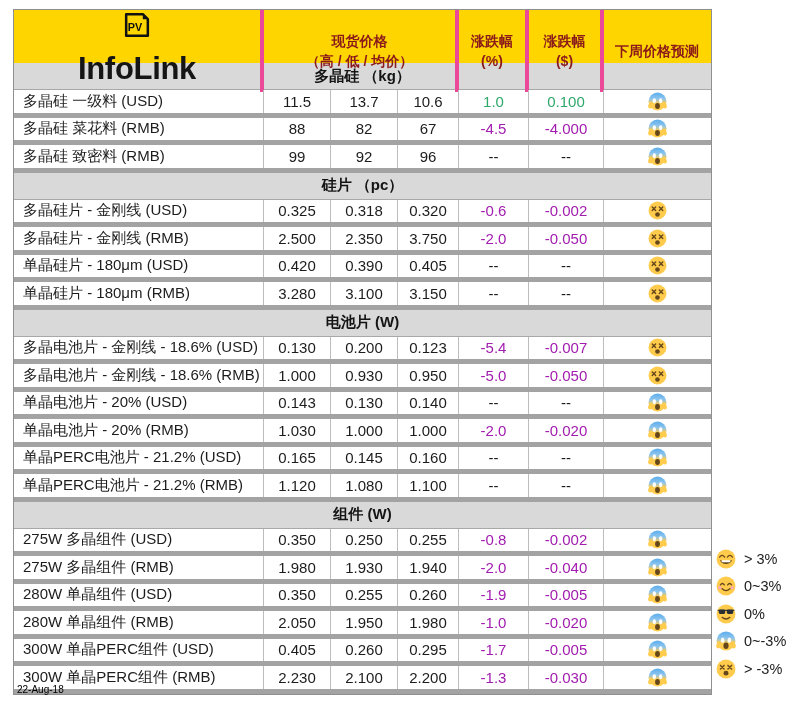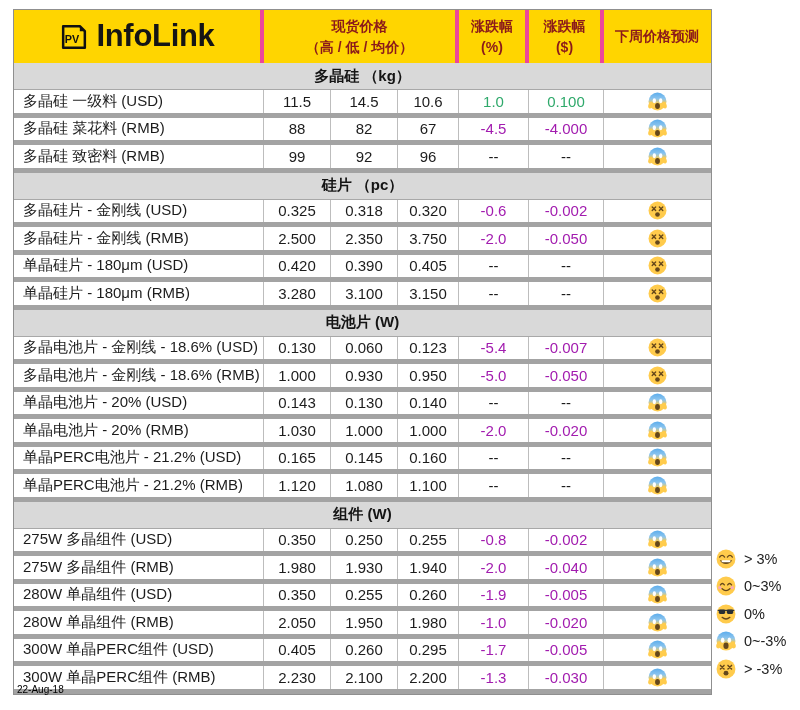--- a/index.html
+++ b/index.html
@@ -17,21 +17,21 @@
   .header-row {
     grid-template-columns:250px 195px 70px 75px 106px;
     height:53px; background:#FFD500;
   }
   .hcell {
     border-right:4px solid #ec4899;
     display:flex; flex-direction:column; align-items:center; justify-content:center;
     color:#8B1A1A; font-weight:bold; font-size:14px; line-height:1.45; text-align:center;
   }
   .header-row .hcell:last-child { border-right:none; }
-  .logo-cell { flex-direction:row; gap:7px; }
+  .logo-cell { flex-direction:column; gap:7px; }
   .brand-text { color:#151515; font-size:31px; font-weight:800; letter-spacing:-0.3px; }
   .section-row {
     height:26px; background:#D9D9D9; border-bottom:1px solid #a8a8a8;
     display:flex; align-items:center; justify-content:center;
   }
   .section-title { font-weight:bold; font-size:15px; color:#141414; }
   .data-row {
     grid-template-columns:250px 67px 67px 61px 70px 75px 106px;
     height:27.5px; background:#ffffff; border-bottom:5px solid #a3a3a3;
   }
@@ -133,21 +133,21 @@
       <div>下周价格预测</div>
     </div>
   </div>
   <div id="table-body">
       <div class="section-row">
         <div class="section-title">多晶硅 （kg）</div>
       </div>
       <div class="row data-row">
         <div class="cell label-cell">多晶硅 一级料 (USD)</div>
         <div class="cell">11.5</div>
-        <div class="cell">14.5</div>
+        <div class="cell">13.7</div>
         <div class="cell">10.6</div>
         <div class="cell up">1.0</div>
         <div class="cell up">0.100</div>
         <div class="cell">
           <svg class="emoji">
             <use href="#scream-face"></use>
           </svg>
         </div>
       </div>
       <div class="row data-row">
@@ -230,21 +230,21 @@
             <use href="#dizzy-face"></use>
           </svg>
         </div>
       </div>
       <div class="section-row">
         <div class="section-title">电池片 (W)</div>
       </div>
       <div class="row data-row">
         <div class="cell label-cell">多晶电池片 - 金刚线 - 18.6% (USD)</div>
         <div class="cell">0.130</div>
-        <div class="cell">0.060</div>
+        <div class="cell">0.200</div>
         <div class="cell">0.123</div>
         <div class="cell down">-5.4</div>
         <div class="cell down">-0.007</div>
         <div class="cell">
           <svg class="emoji">
             <use href="#dizzy-face"></use>
           </svg>
         </div>
       </div>
       <div class="row data-row">

